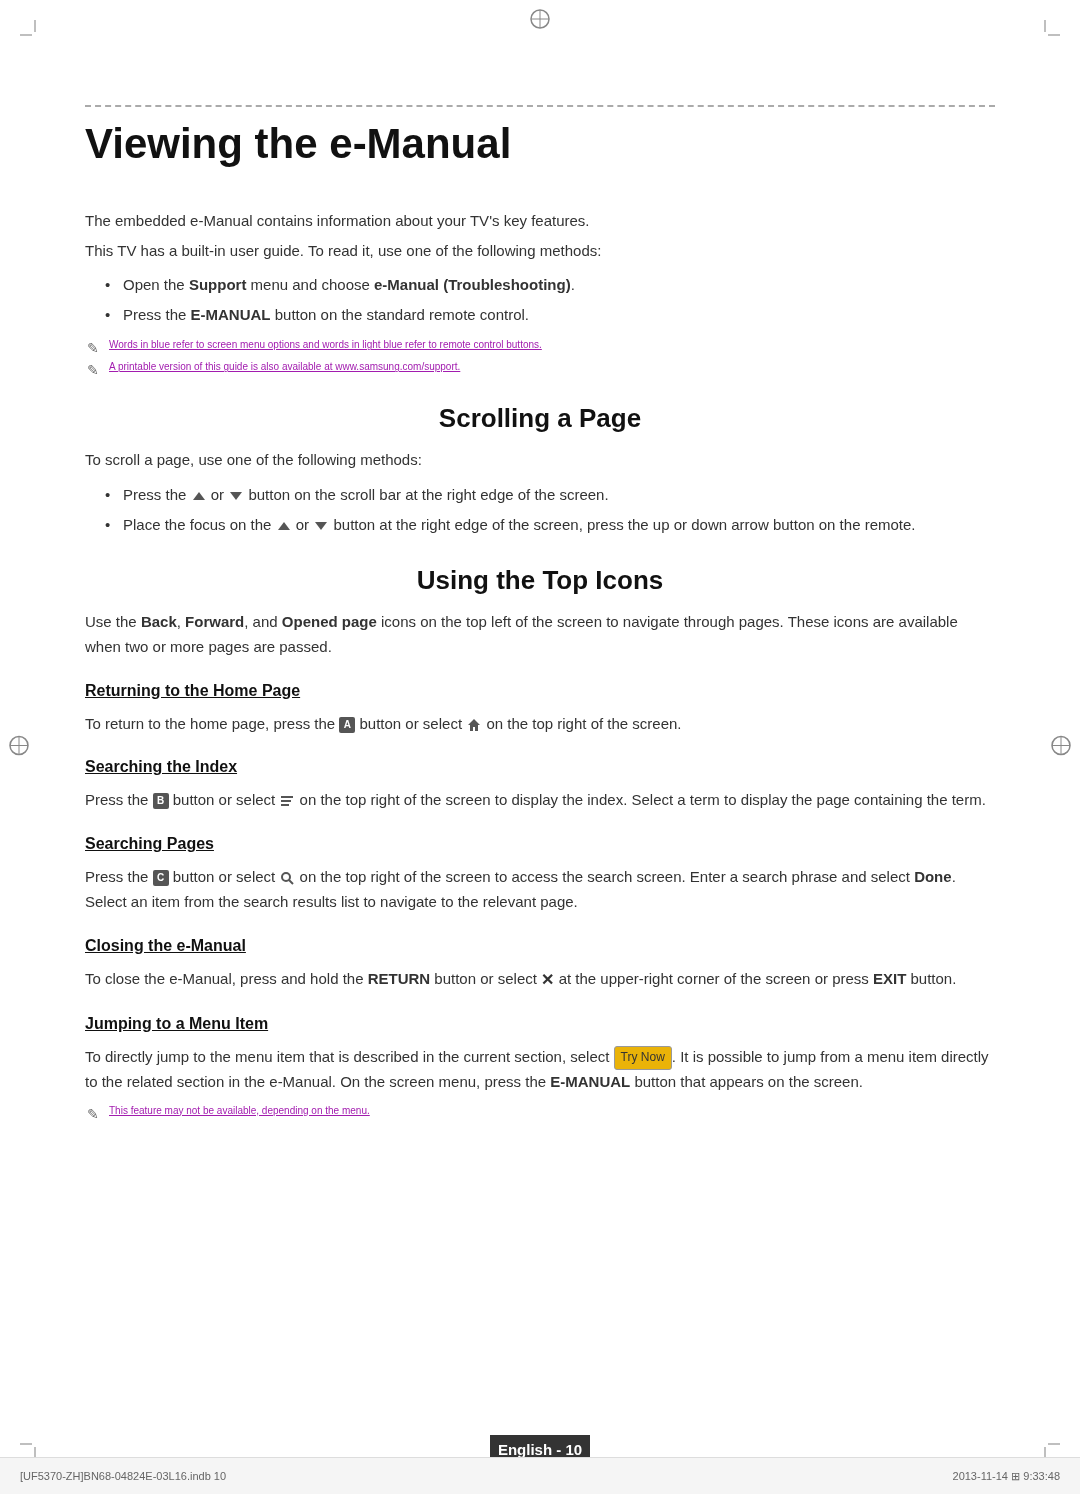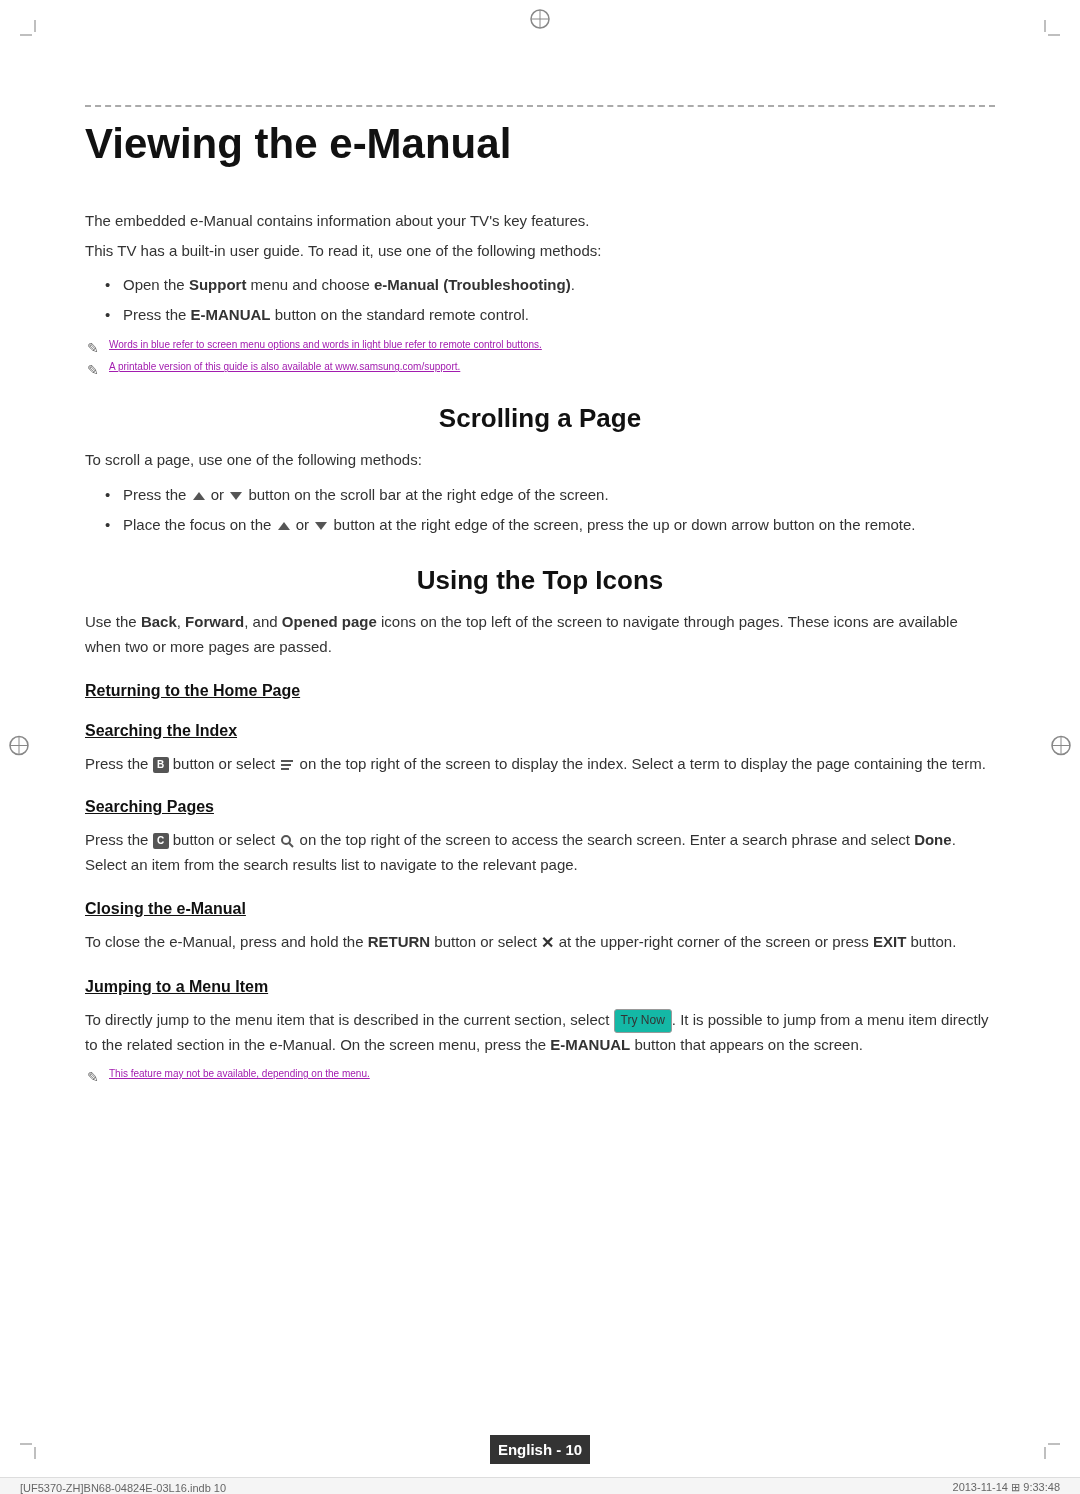--- a/index.html
+++ b/index.html
@@ -118,21 +118,21 @@
     }
 
     
     .try-now-btn {
       display: inline-block;
       border: 1px solid #999;
       border-radius: 3px;
       padding: 1px 6px;
       font-size: 12px;
       color: #333;
-      background: #14b8a6;
+      background: #eab308;
       vertical-align: middle;
     }
 
     .arrow-up {
       display: inline-block;
       width: 0;
       height: 0;
       border-left: 6px solid transparent;
       border-right: 6px solid transparent;
       border-bottom: 8px solid #555;
@@ -169,25 +169,25 @@
       font-size: 15px;
       font-weight: bold;
     }
 
     
     .bottom-bar {
       position: absolute;
       bottom: 0;
       left: 0;
       right: 0;
-      height: 17px;
+      height: 37px;
       background: #f5f5f5;
       border-top: 1px solid #ddd;
       display: flex;
-      align-items: flex-end;
+      align-items: center;
       justify-content: space-between;
       padding: 0 20px;
       font-size: 11px;
       color: #666;
     }
 
     
     .corner-mark {
       position: absolute;
       width: 30px;
@@ -353,20 +353,29 @@
         Place the focus on the <span class="arrow-up"></span> or <span class="arrow-down"></span> button at the right edge of the screen, press the up or down arrow button on the remote.
       </li>
     </ul>
 
     <h2 class="section-title">Using the Top Icons</h2>
     <p class="body-text">
       Use the <strong>Back</strong>, <strong>Forward</strong>, and <strong>Opened page</strong> icons on the top left of the screen to navigate through pages. These icons are available when two or more pages are passed.
     </p>
 
     <h3 class="subsection-title">Returning to the Home Page</h3>
+    <p class="body-text">
+      To return to the home page, press the
+      <span style="display:inline-block; width:16px; height:16px; background:#555; color:white; font-size:10px; text-align:center; line-height:16px; font-weight:bold; vertical-align:middle; border-radius:2px;">A</span>
+      button or select
+      <svg style="display:inline-block; width:16px; height:16px; vertical-align:middle;" viewBox="0 0 16 16">
+        <path d="M8 2 L2 8 L4 8 L4 14 L7 14 L7 10 L9 10 L9 14 L12 14 L12 8 L14 8 Z" fill="#555"></path>
+      </svg>
+      on the top right of the screen.
+    </p>
 
     <h3 class="subsection-title">Searching the Index</h3>
     <p class="body-text">
       Press the
       <span style="display:inline-block; width:16px; height:16px; background:#555; color:white; font-size:10px; text-align:center; line-height:16px; font-weight:bold; vertical-align:middle; border-radius:2px;">B</span>
       button or select
       <svg style="display:inline-block; width:16px; height:16px; vertical-align:middle;" viewBox="0 0 16 16">
         <rect x="2" y="3" width="12" height="2" fill="#555"></rect>
         <rect x="2" y="7" width="10" height="2" fill="#555"></rect>
         <rect x="2" y="11" width="8" height="2" fill="#555"></rect>

